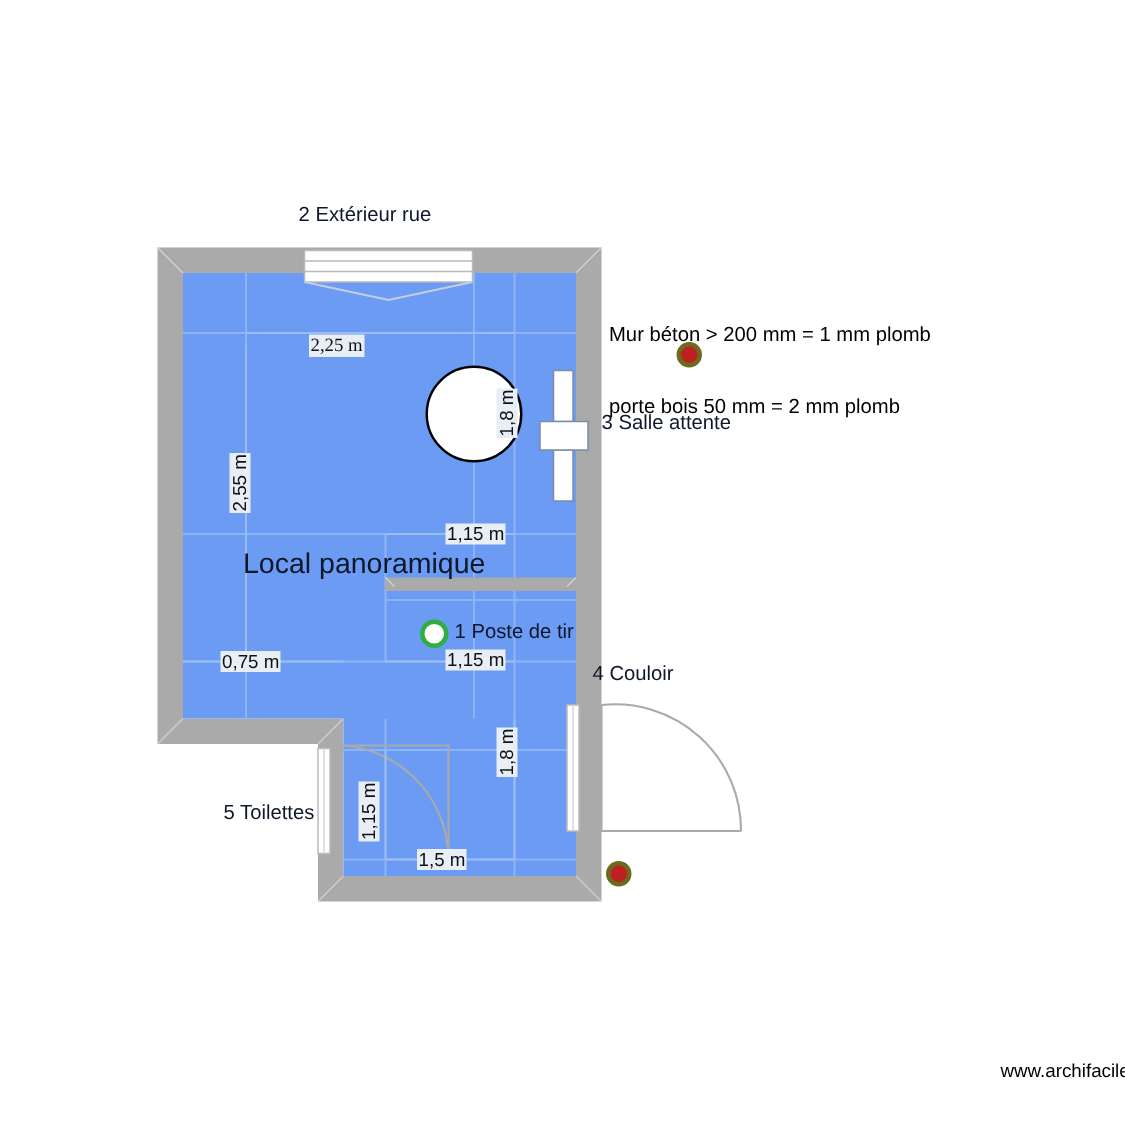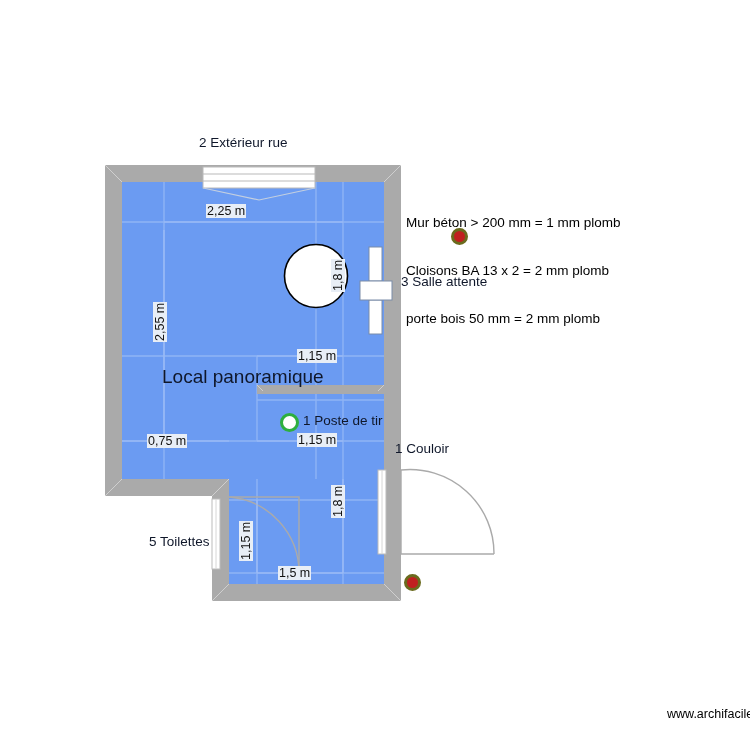--- a/index.html
+++ b/index.html
@@ -190,39 +190,38 @@
     <line x1="343" y1="479" x2="343" y2="573"></line>
     <line x1="257" y1="500" x2="257" y2="573"></line>
     <line x1="257" y1="573" x2="343" y2="573"></line>
   </g>
 </svg>
 
 <div class="txt room-label" style="left:199px; top:136px;">2 Extérieur rue</div>
 
 <div class="txt room-label" style="left:401px; top:275px;text-align:right;">3 Salle attente</div>
 
-<div class="txt room-label" style="left:395px; top:442px;">1 Couloir</div>
+<div class="txt room-label" style="left:395px; top:442px;">4 Couloir</div>
 
 <div class="txt room-label" style="left:113px; top:535px;margin-left:36px;">5 Toilettes</div>
 
 <div class="txt big-room-label" style="left:138px; top:367px;margin-left:24px;">Local panoramique</div>
 
 <div class="txt room-label" style="left:303px; top:414px;">1 Poste de tir</div>
 
 <div class="note-block" style="left:406px; top:183px;">
   <div>Mur béton &gt; 200 mm = 1 mm plomb</div>
-  <div>Cloisons BA 13 x 2 = 2 mm plomb</div>
   <div>porte bois 50 mm = 2 mm plomb</div>
 </div>
 
 <div class="marker-cpau" style="left:451px; top:228px;"></div>
 <div class="marker-cpau" style="left:404px; top:574px;"></div>
 <div class="marker-poste" style="left:280px; top:413px;"></div>
 
-<div class="dim" style="left:206px; top:204px;">2,25 m</div>
+<div class="dim" style="left:206px; top:223px;font-family:Liberation Serif, serif;">2,25 m</div>
 
 <div class="dim-v" style="left:153px; top:342px;">2,55 m</div>
 
 <div class="dim-v" style="left:331px; top:292px;">1,8 m</div>
 
 <div class="dim" style="left:297px; top:349px;">1,15 m</div>
 
 <div class="dim" style="left:297px; top:433px;">1,15 m</div>
 
 <div class="dim" style="left:147px; top:434px;">0,75 m</div>

